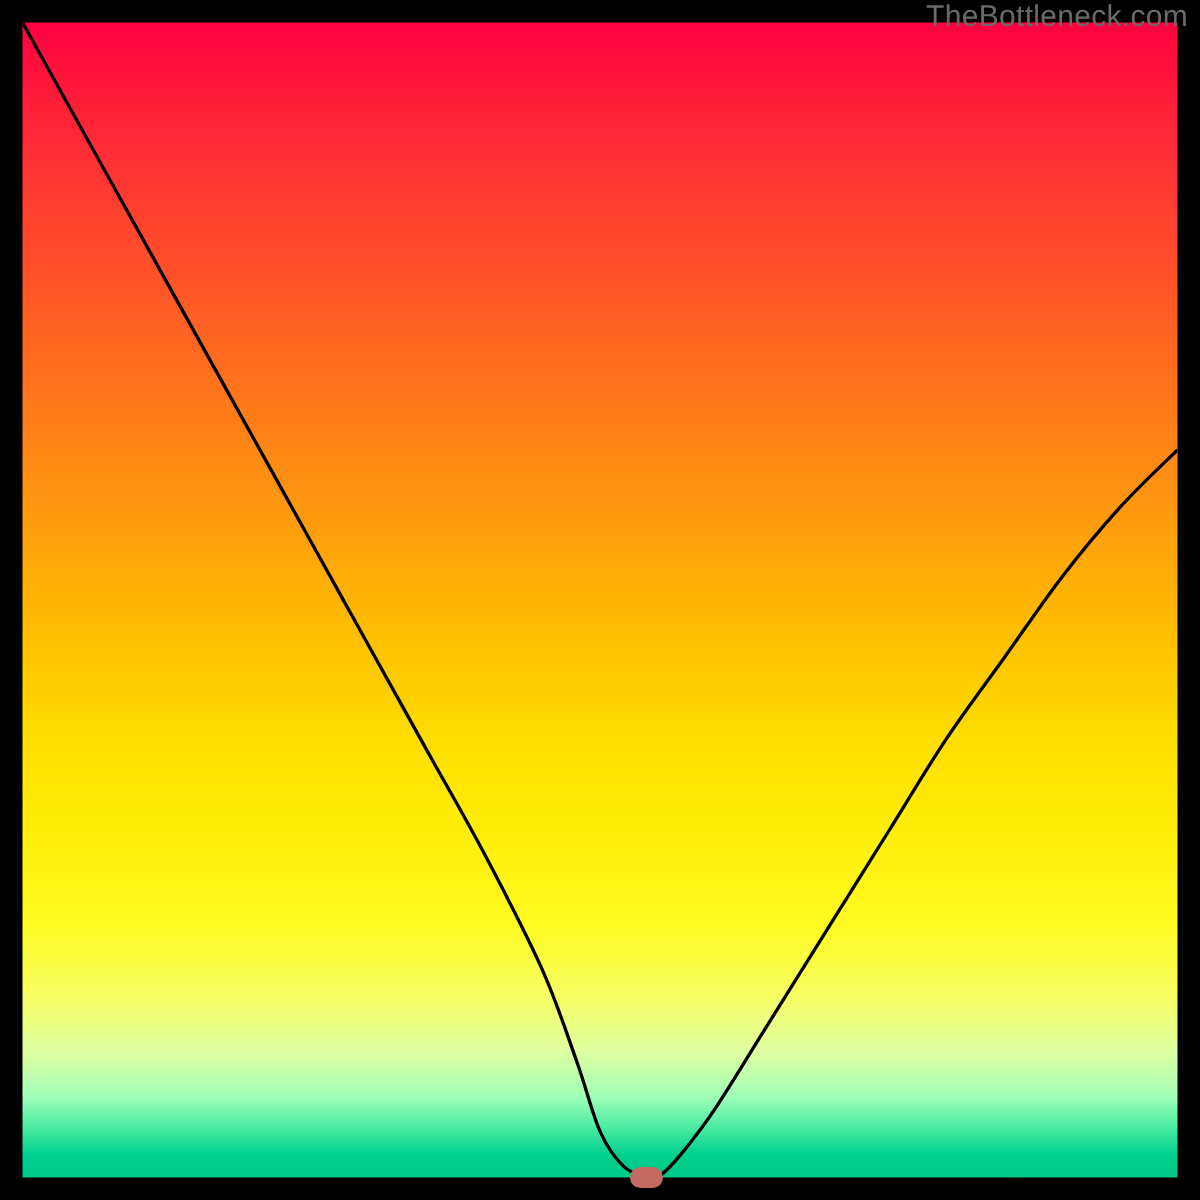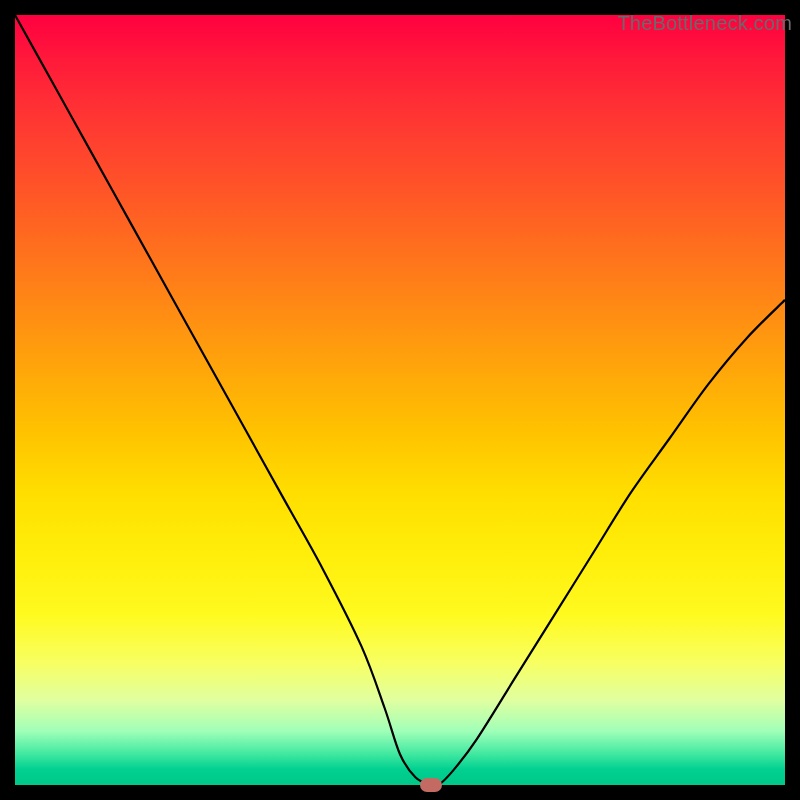--- a/index.html
+++ b/index.html
@@ -51,21 +51,21 @@
   .marker {
     position: absolute;
     width: 22px;
     height: 14px;
     background: #c36b62;
     border-radius: 7px;
     transform: translate(-50%, -50%);
   }
   .watermark {
     position: absolute;
-    top: 12px;
+    top: 0px;
     right: 8px;
     font-family: Arial, Helvetica, sans-serif;
     font-size: 20px;
     font-weight: 500;
     color: #6a6a6a;
     letter-spacing: 0.2px;
   }
 </style>
 </head>
 <body>

